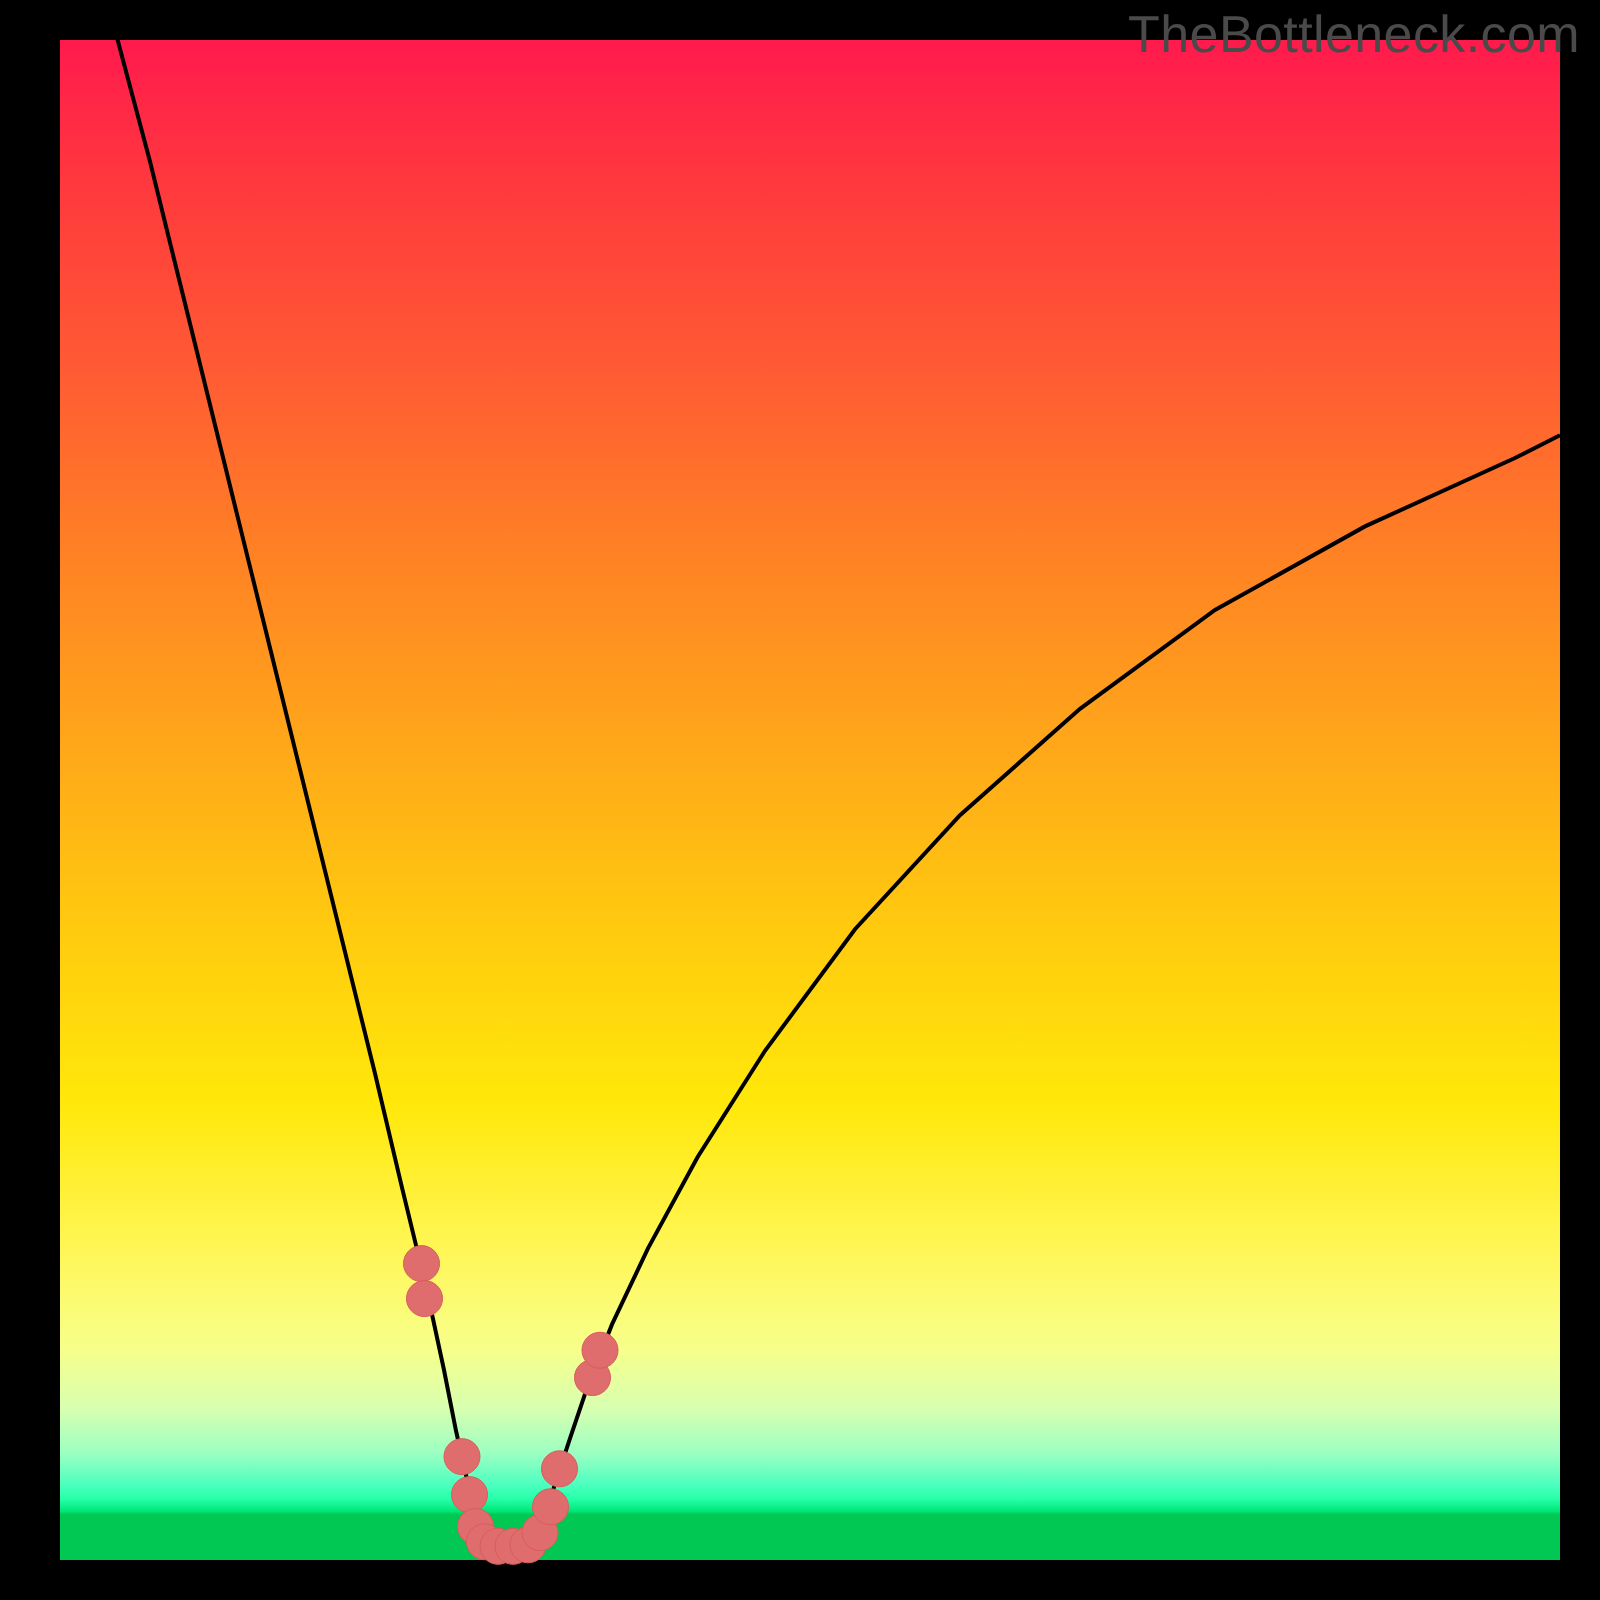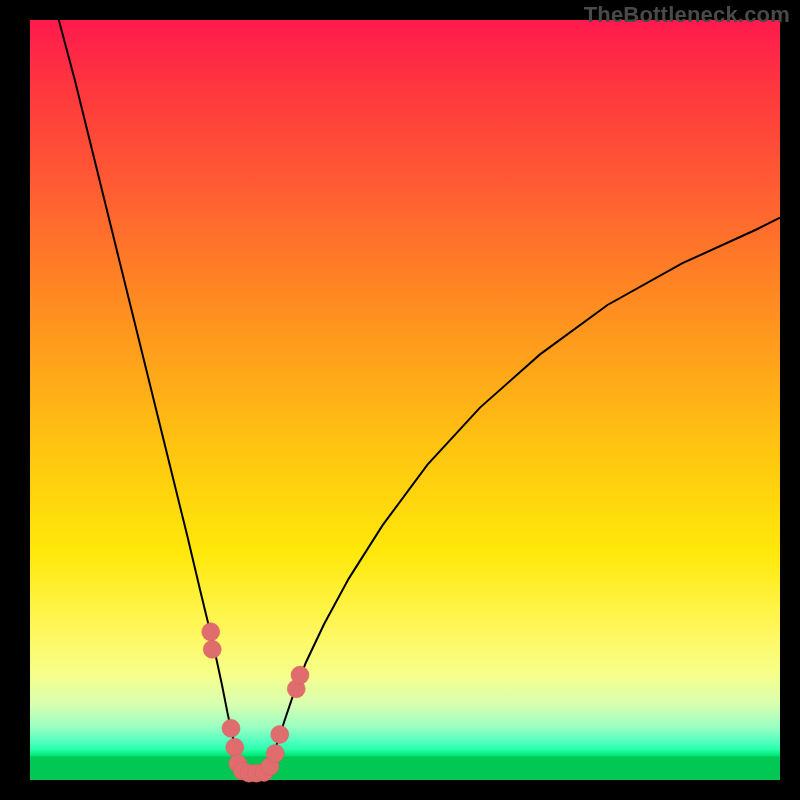--- a/index.html
+++ b/index.html
@@ -46,22 +46,22 @@
     left: 0; top: 0;
     width: 750px;
     height: 760px;
     overflow: visible;
   }
   .watermark {
     position: absolute;
     top: 2px;
     right: 10px;
     color: #4a4a4a;
-    font-size: 22px;
-    font-weight: 700;
+    font-size: 26px;
+    font-weight: 400;
     letter-spacing: 0.2px;
   }
   .curve {
     fill: none;
     stroke: #000;
     stroke-width: 2;
   }
   .bead {
     fill: #e06d6d;
     stroke: #d85c5c;

